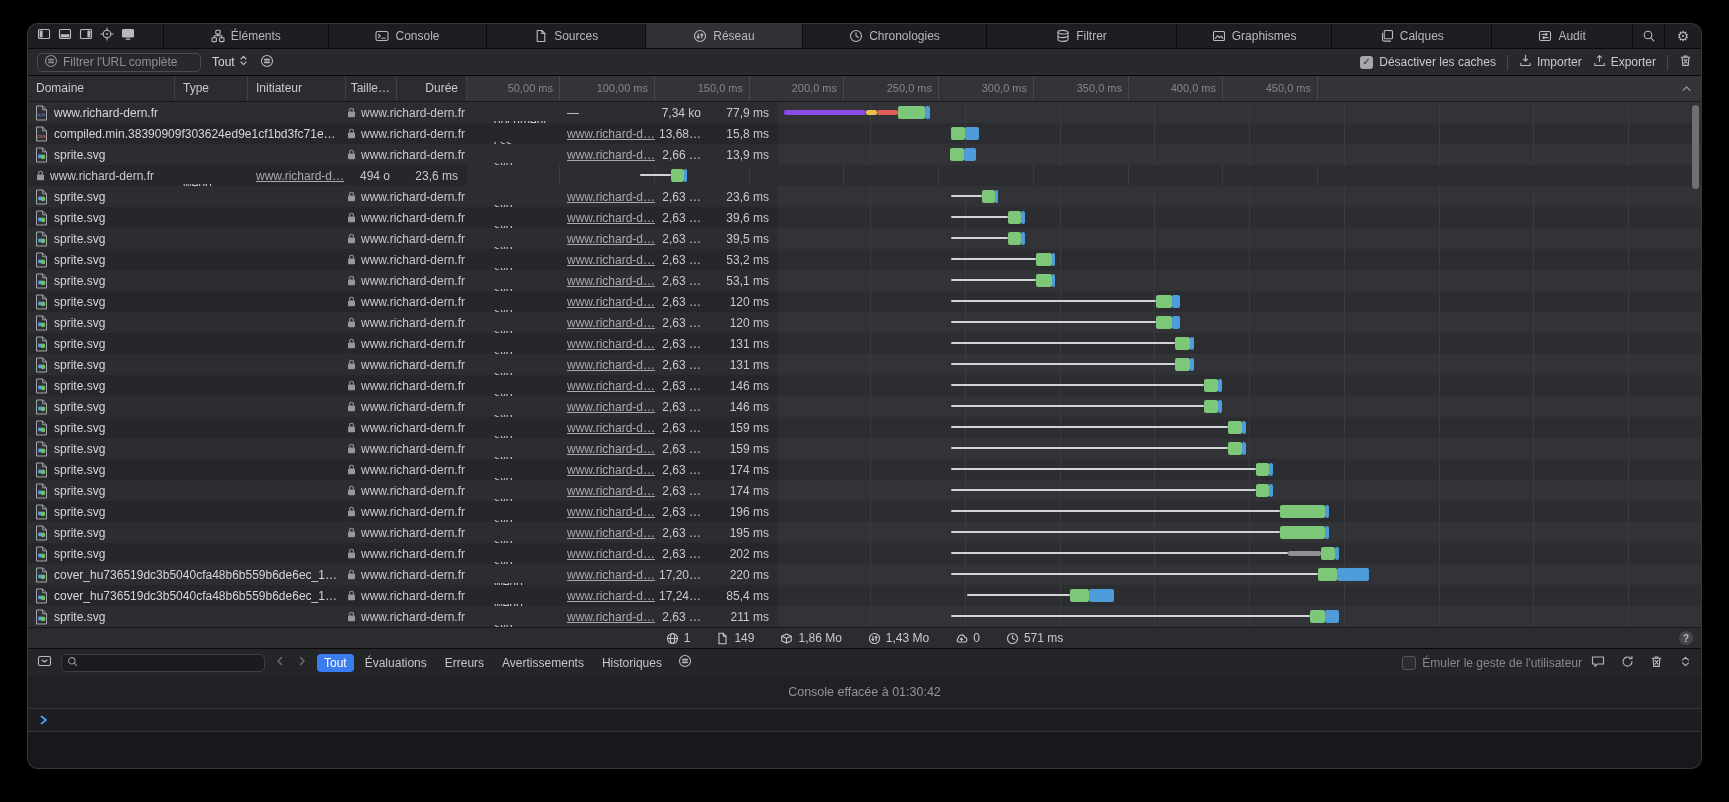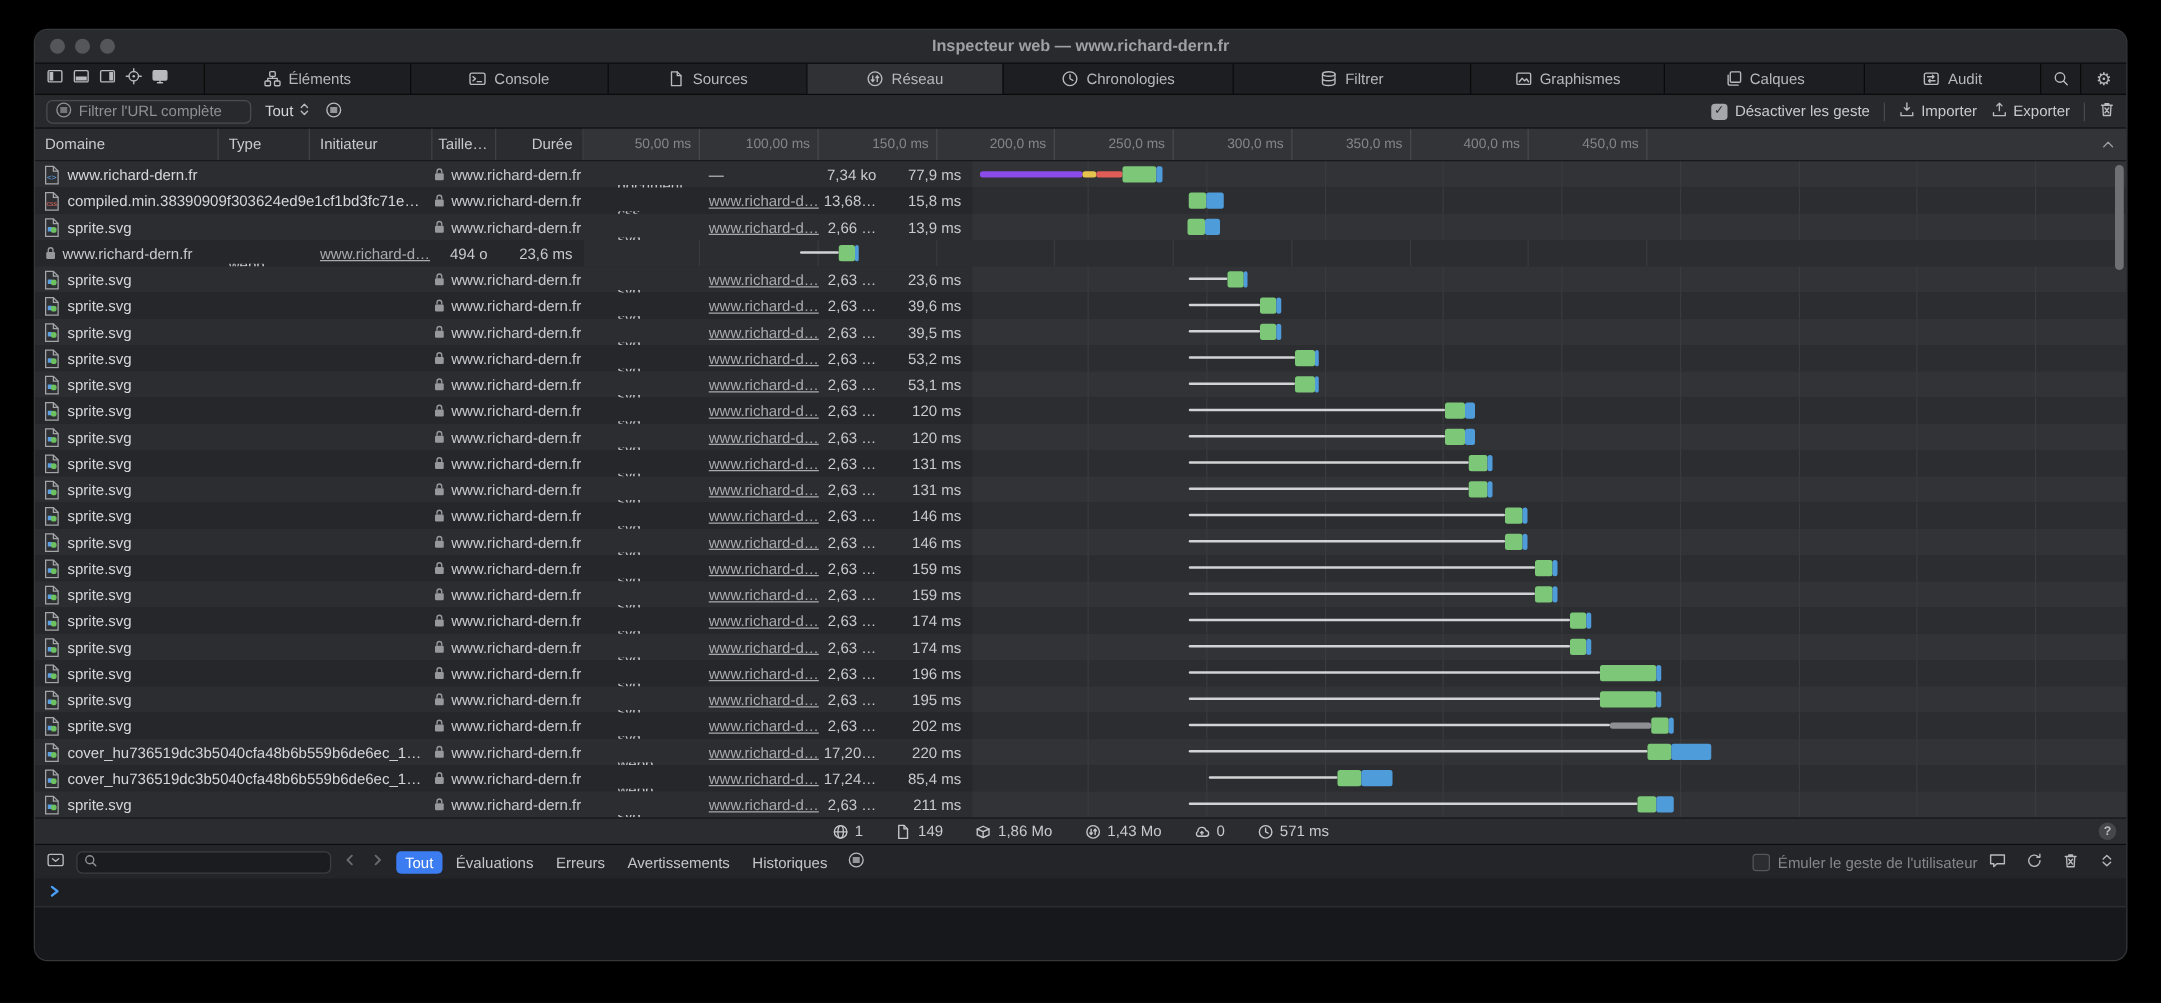--- a/index.html
+++ b/index.html
@@ -93,28 +93,20 @@
                    border-bottom:1px solid #323336;color:#93949a;font-size:12.5px;flex:none;}
   .prompt-row{height:22px;display:flex;align-items:center;padding-left:11px;background:#1d1e21;
               border-bottom:1px solid #323336;flex:none;}
   .console-bottom{flex:1;background:#17181b;}
 </style>
 </head>
 <body>
 
 <div class="window">
 
-  <div class="titlebar">
-    <div class="lights">
-      <span class="light"></span>
-      <span class="light"></span>
-      <span class="light"></span>
-    </div>
-    <div class="title">Inspecteur web — www.richard-dern.fr</div>
-  </div>
 
   <div class="tabbar">
     <div class="dock-icons" id="dock-icons">
         <span><span class="icn">
             <svg width="14" height="14" viewBox="0 0 14 14" fill="none" stroke="#b9babd" stroke-width="1.1" stroke-linecap="round" stroke-linejoin="round">
               <rect x="1.5" y="2.5" width="11" height="9" rx="1"></rect>
               <rect x="2.6" y="3.6" width="3" height="6.8" fill="#b9babd" stroke="none"></rect>
             </svg>
           </span></span>
         <span><span class="icn">
@@ -263,21 +255,21 @@
     </div>
     <span id="netmenu-icn"><span class="icn">
           <svg width="14" height="14" viewBox="0 0 14 14" fill="none" stroke="#b9babd" stroke-width="1.1" stroke-linecap="round" stroke-linejoin="round">
             <circle cx="7" cy="7" r="5.5"></circle>
             <path d="M4.6 5.4h4.8M4.6 7h4.8M4.6 8.6h4.8"></path>
           </svg>
         </span></span>
     <div class="ntb-spacer"></div>
     <div class="chk-row">
       <span class="chk-on">✓</span>
-      <span>Désactiver les geste</span>
+      <span>Désactiver les caches</span>
     </div>
     <div class="vsep"></div>
     <div class="tool-lbl">
       <span id="import-icn"><span class="icn">
             <svg width="13" height="13" viewBox="0 0 13 13" fill="none" stroke="#b9babd" stroke-width="1.1" stroke-linecap="round" stroke-linejoin="round">
               <path d="M6.5 1.3v5.9M6.5 7.2L4.4 5.1M6.5 7.2l2.1-2.1M1.8 9.2v2.3h9.4V9.2"></path>
             </svg>
           </span></span>
       <span>Importer</span>
     </div>
@@ -1511,20 +1503,23 @@
             </svg>
           </span></span>
       <span id="expand-icn"><span class="icn">
             <svg width="13" height="13" viewBox="0 0 13 13" fill="none" stroke="#b9babd" stroke-width="1.1" stroke-linecap="round" stroke-linejoin="round">
               <path d="M3.5 5.2L6.5 2.4 9.5 5.2M3.5 7.8l3 2.8 3-2.8"></path>
             </svg>
           </span></span>
     </div>
   </div>
 
+  <div class="console-msg-row">
+    <span>Console effacée à 01:30:42</span>
+  </div>
 
   <div class="prompt-row">
     <span id="prompt-icn"><span class="icn">
           <svg width="10" height="10" viewBox="0 0 10 10" fill="none" stroke="#b9babd" stroke-width="1.1" stroke-linecap="round" stroke-linejoin="round">
             <path stroke="#4b9ef9" stroke-width="1.8" d="M2.5 1.5L7 5 2.5 8.5"></path>
           </svg>
         </span></span>
   </div>
 
   <div class="console-bottom"></div>

